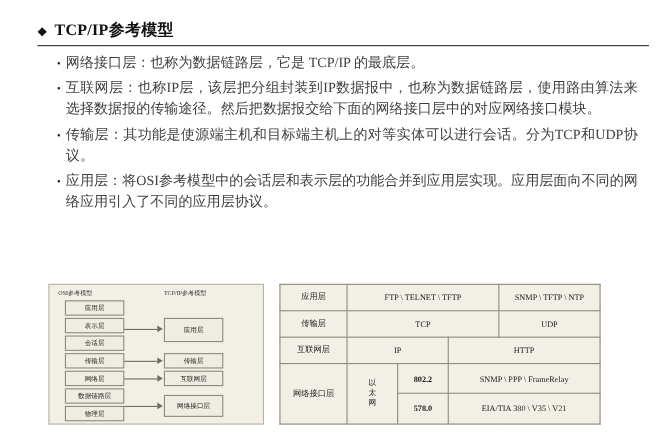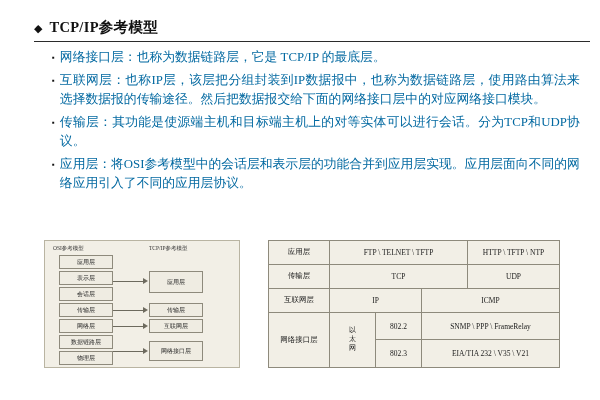--- a/index.html
+++ b/index.html
@@ -61,30 +61,30 @@
     font-size: 8px;
     line-height: 19px;
     color: #111;
     margin-right: 5px;
   }
   .bullet-text {
     font-family: "Liberation Serif", serif;
     font-size: 12.8px;
     line-height: 19.5px;
     text-align: justify;
-    color: #0369a1;
+    color: #404040;
     max-width: 520px;
   }
   
   .figure {
     position: absolute;
     left: 44px;
-    top: 240px;
-    display: flex;
-    gap: 28px;
+    top: 258px;
+    display: flex;
+    gap: 14px;
   }
   
   .osi-box {
     position: relative;
     width: 196px;
     height: 128px;
     background: #f2efe6;
     border: 1px solid #b9b4a2;
     box-sizing: border-box;
   }
@@ -144,21 +144,21 @@
   }
   .col-name { width: 56px; }
   .vert {
     width: 20px;
     font-size: 7px;
     line-height: 9px;
   }
   .vert span {
     display: block;
   }
-  .small-col { width: 34px; }
+  .small-col { width: 34px; font-weight: bold; }
 </style>
 </head>
 <body>
 
 <div class="slide">
 
   <div class="title-row">
     <span class="diamond">◆</span>
     <span class="title-text">TCP/IP参考模型</span>
   </div>
@@ -219,43 +219,43 @@
       <div class="arrow-head" style="left:98px; top:82px;"></div>
       <div class="arrow-line" style="left:68px; top:110px; width:30px;"></div>
       <div class="arrow-head" style="left:98px; top:107px;"></div>
     </div>
 
     <table class="proto-table">
       <tbody>
         <tr>
           <td class="col-name">应用层</td>
           <td colspan="3">FTP \ TELNET \ TFTP</td>
-          <td colspan="2">HTTP \ TFTP \ NTP</td>
+          <td colspan="2">SNMP \ TFTP \ NTP</td>
         </tr>
         <tr>
           <td class="col-name">传输层</td>
           <td colspan="3">TCP</td>
           <td colspan="2">UDP</td>
         </tr>
         <tr>
           <td class="col-name">互联网层</td>
           <td colspan="2">IP</td>
-          <td colspan="3">ICMP</td>
+          <td colspan="3">HTTP</td>
         </tr>
         <tr>
           <td class="col-name" rowspan="2">网络接口层</td>
           <td class="vert" rowspan="2">
             <span>以</span>
             <span>太</span>
             <span>网</span>
           </td>
           <td class="small-col">802.2</td>
           <td colspan="3">SNMP \ PPP \ FrameRelay</td>
         </tr>
         <tr>
-          <td class="small-col">802.3</td>
-          <td colspan="3">EIA/TIA 232 \ V35 \ V21</td>
+          <td class="small-col">578.0</td>
+          <td colspan="3">EIA/TIA 380 \ V35 \ V21</td>
         </tr>
       </tbody>
     </table>
 
   </div>
 </div>
 
 </body></html>

